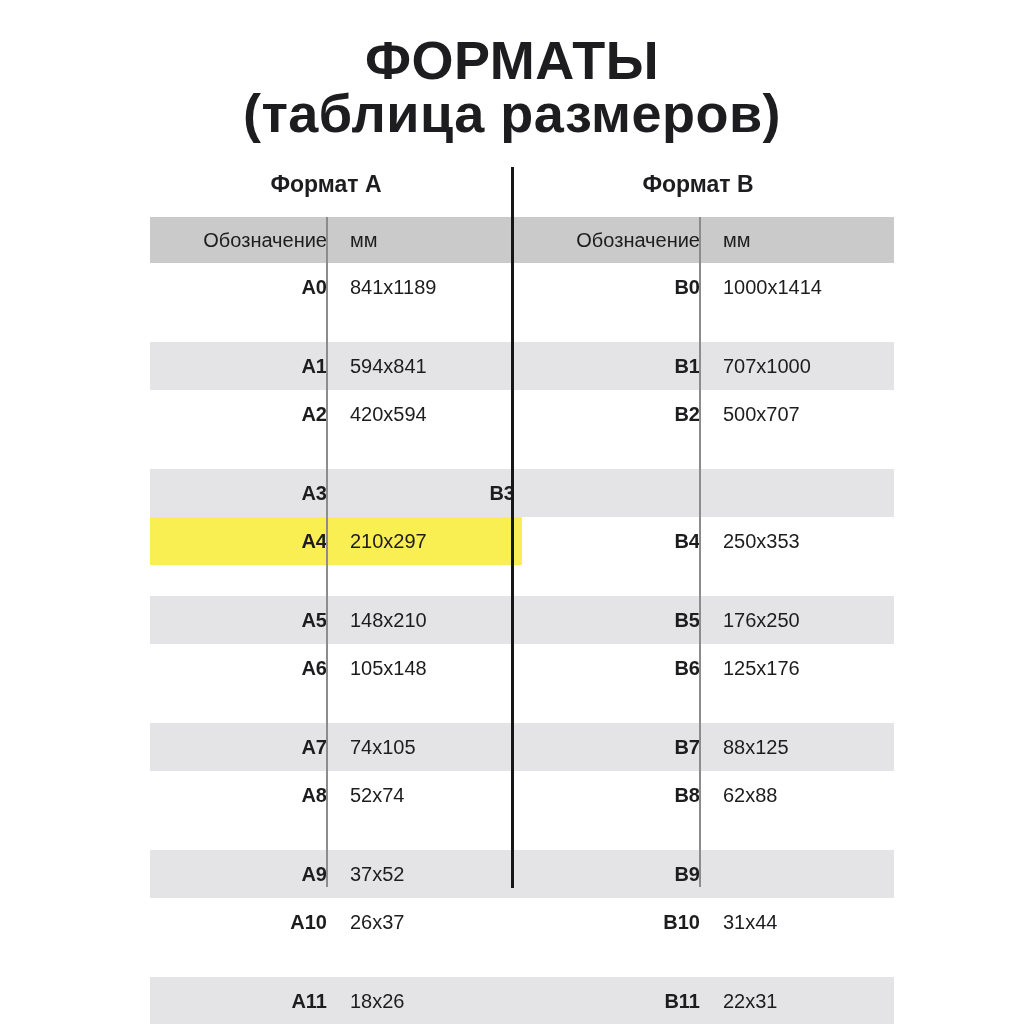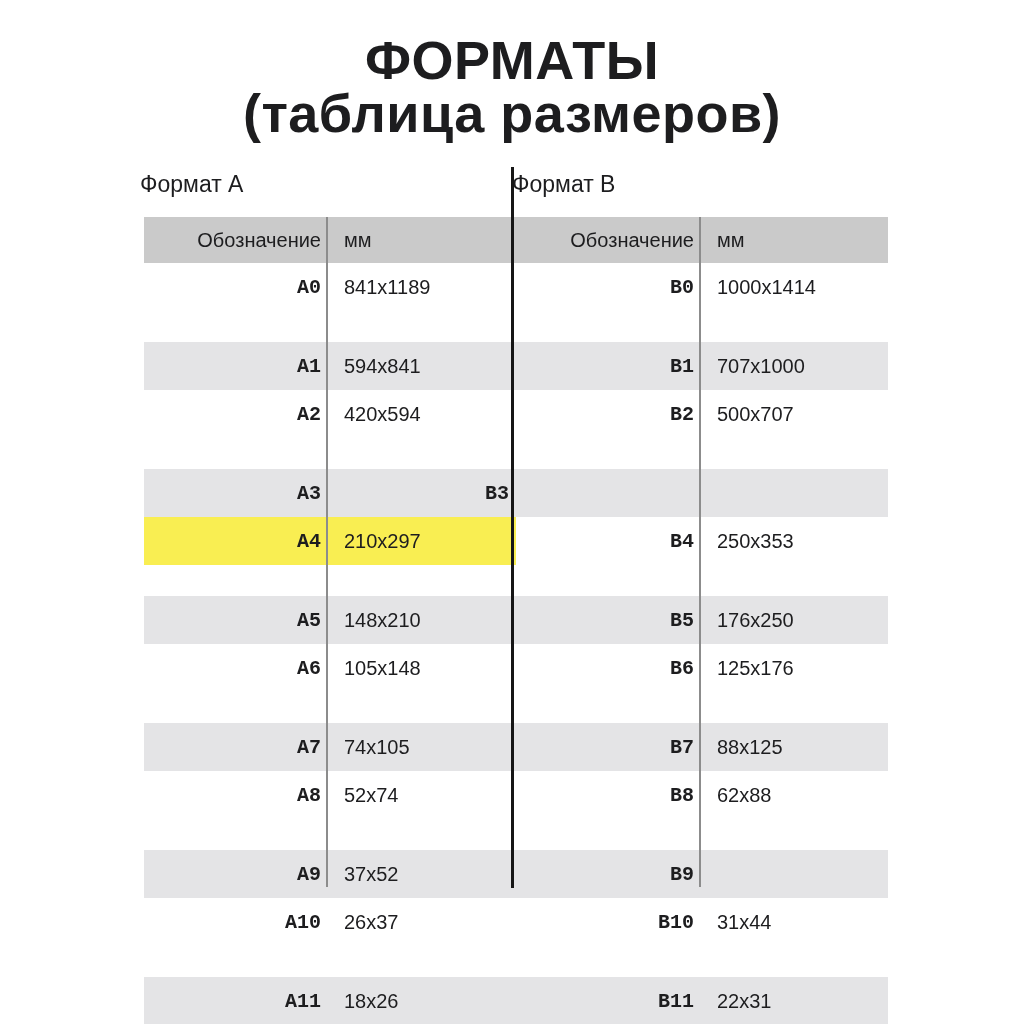--- a/index.html
+++ b/index.html
@@ -29,29 +29,29 @@
   }
   .col-titles {
     position: absolute;
     top: 169px;
     left: 140px;
     width: 744px;
     display: flex;
   }
   .col-titles .half {
     width: 372px;
-    text-align: left;
-    font-weight: normal;
+    text-align: center;
+    font-weight: bold;
     font-size: 23px;
     line-height: 30px;
   }
   .size-table {
     position: absolute;
     top: 217px;
-    left: 144px;
+    left: 150px;
     width: 744px;
   }
   .thead {
     display: flex;
     height: 46px;
     background: var(--header-bg, #cacaca);
     font-size: 20px;
   }
   .trow {
     display: flex;
@@ -69,21 +69,21 @@
     align-items: center;
     height: 100%;
   }
   .cell.hl {
     background: var(--highlight-bg, #f9ee52);
   }
   .c1 { width: 187px; justify-content: flex-end; padding-right: 10px; }
   .c2 { width: 185px; padding-left: 13px; }
   .c3 { width: 188px; justify-content: flex-end; padding-right: 10px; }
   .c4 { width: 184px; padding-left: 13px; }
-  .label { font-weight: bold; font-family: Liberation Mono, monospace; }
+  .label { font-weight: bold; }
   .vline {
     position: absolute;
     top: 217px;
     width: 2px;
     height: 670px;
     background: var(--divider-line, #8c8c8c);
   }
   .vline-a { left: 326px; }
   .vline-b { left: 699px; }
   .center-line {

